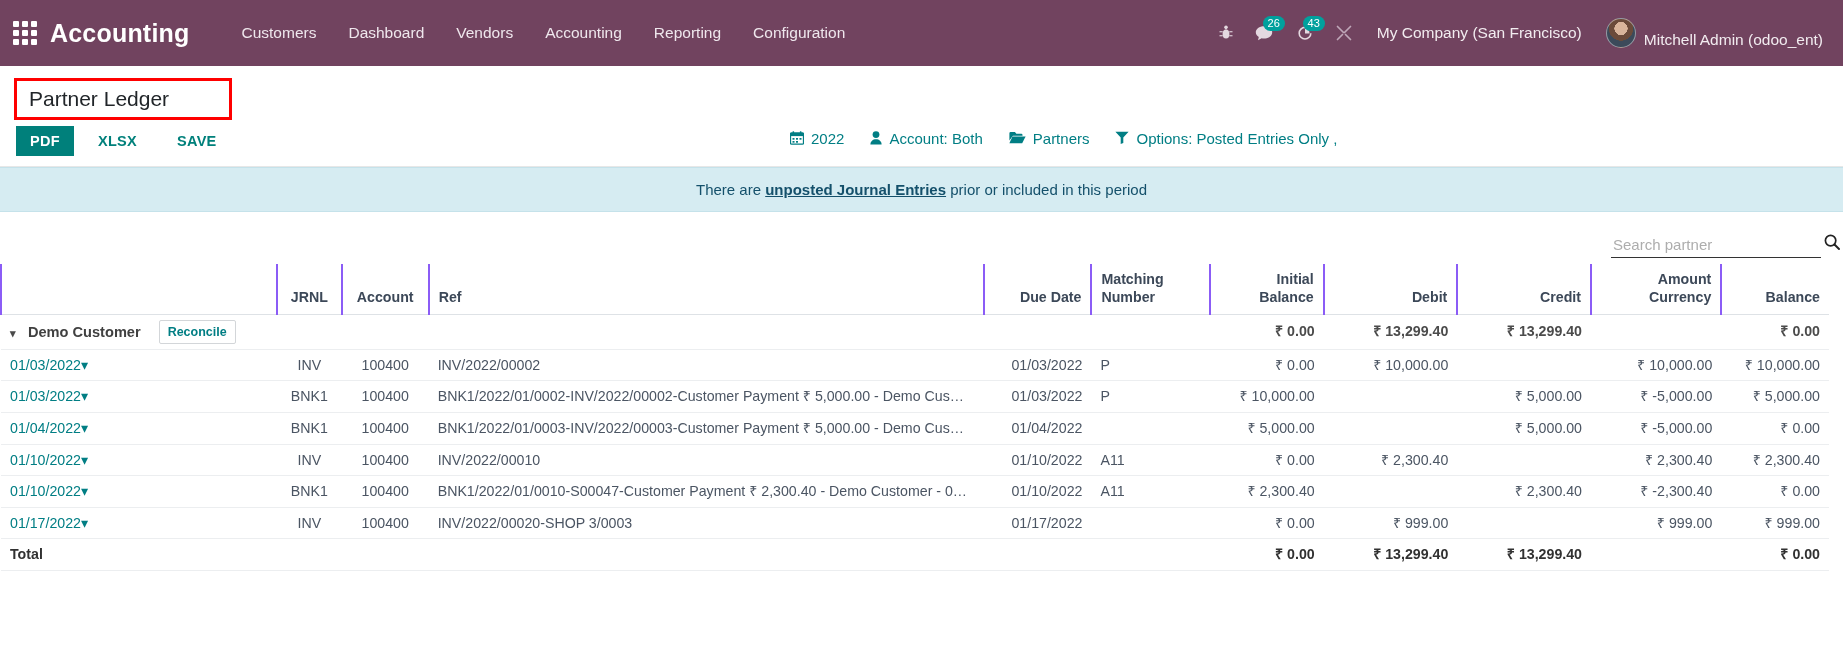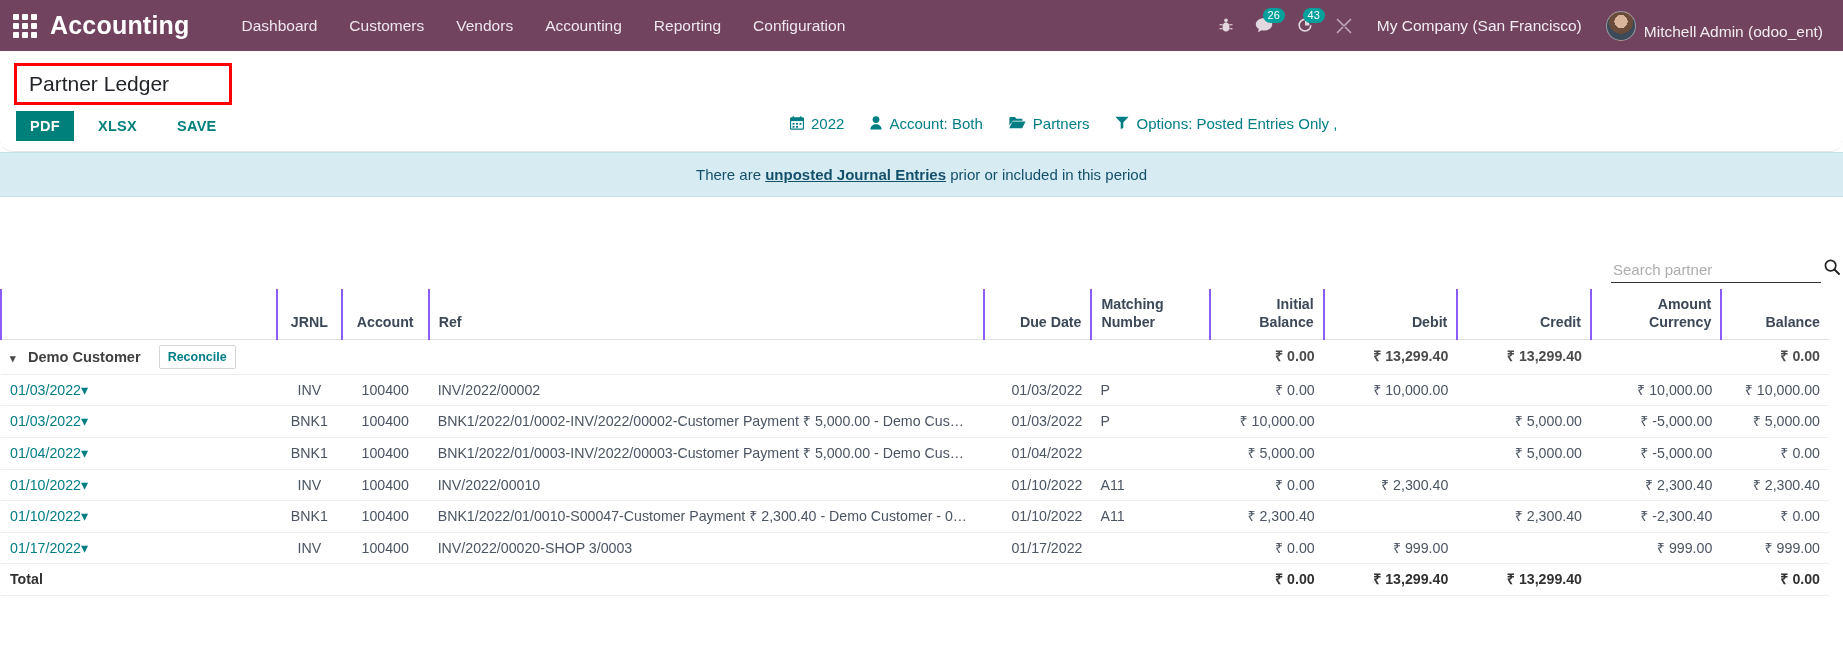--- a/index.html
+++ b/index.html
@@ -10,21 +10,21 @@
     width: 1843px;
     height: 654px;
     background: #ffffff;
     font-family: "Liberation Sans", sans-serif;
     color: #374151;
     overflow: hidden;
   }
 
   
   .navbar {
-    height: 51px;
+    height: 66px;
     background: #71435f;
     display: flex;
     align-items: center;
     padding: 0 14px 0 8px;
     color: #ffffff;
     position: relative;
   }
   .apps-grid {
     width: 34px;
     height: 34px;
@@ -110,21 +110,20 @@
     flex: none;
   }
   .user-name { font-size: 15.5px; color: #f2ecf0; white-space: nowrap; margin-top: 13px; }
 
   
   .control-panel {
     position: relative;
     padding: 0;
     background: #fff;
     border-bottom: 1px solid #e7e7e7;
-    border-radius: 13px;
   }
   .title-row { padding: 12px 0 0 14px; }
   .page-title {
     display: inline-block;
     font-size: 21px;
     color: #212529;
     padding: 6px 60px 7px 12px;
     border: 3px solid #ff0000;
     line-height: 1.1;
   }
@@ -185,21 +184,20 @@
     border-top: 1px solid #c5e2ea;
     border-bottom: 1px solid #c5e2ea;
   }
   .banner b { font-weight: bold; text-decoration: underline; }
 
   
   .search-wrap {
     display: flex;
     justify-content: flex-end;
     padding: 22px 22px 6px 0;
-    margin-top: 40px;
   }
   .search-box {
     display: flex;
     align-items: center;
     gap: 10px;
     border-bottom: 1px solid #333;
     width: 210px;
     padding-bottom: 3px;
   }
   .search-box input {
@@ -310,22 +308,22 @@
       <i></i>
       <i></i>
       <i></i>
       <i></i>
       <i></i>
       <i></i>
       <i></i>
   </div>
   <div class="brand">Accounting</div>
   <div class="menu-items">
+    <div class="menu-item">Customers</div>
     <div class="menu-item">Dashboard</div>
-    <div class="menu-item">Customers</div>
     <div class="menu-item">Vendors</div>
     <div class="menu-item">Accounting</div>
     <div class="menu-item">Reporting</div>
     <div class="menu-item">Configuration</div>
   </div>
 
   <div class="nav-right">
     <div class="nav-icon">
       <svg width="14" height="16" viewBox="0 0 14 16" aria-hidden="true">
         <ellipse cx="7" cy="9" rx="3.4" ry="4.6" fill="#e4d8e0"></ellipse>

